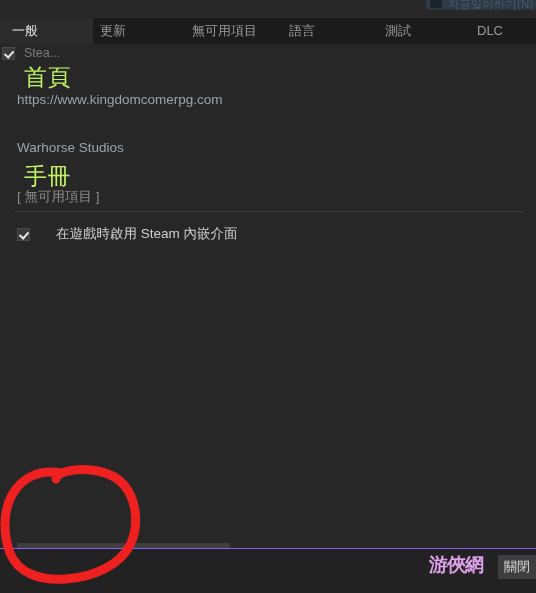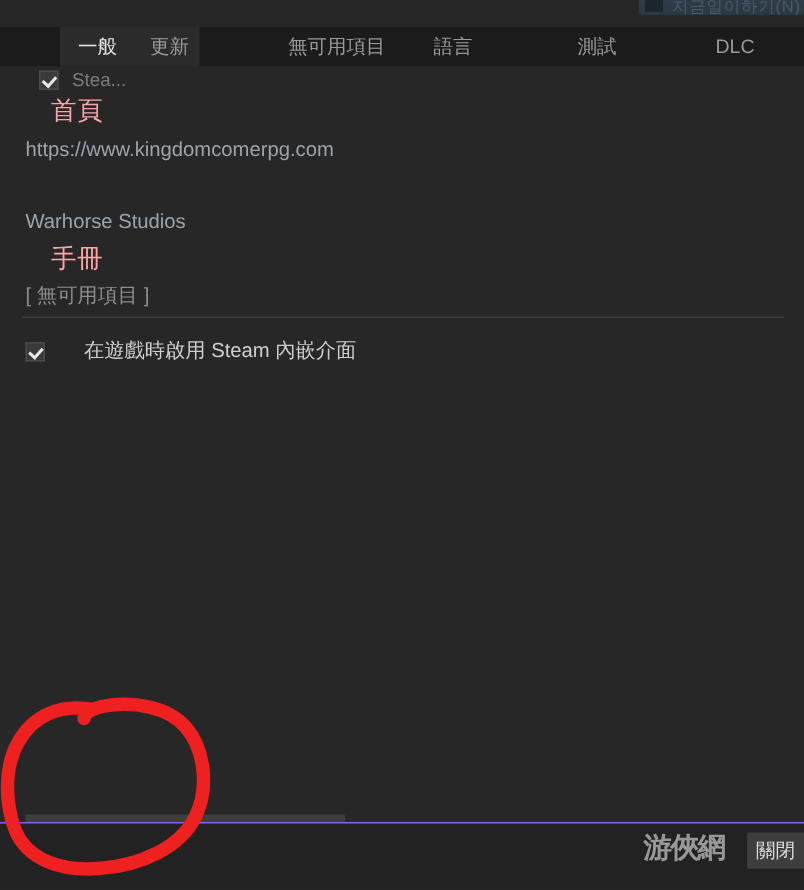--- a/index.html
+++ b/index.html
@@ -64,21 +64,21 @@
     font-size: 13px;
     color: #9a9a9a;
     text-align: left;
     white-space: nowrap;
     cursor: default;
   }
   .tab.active {
     background: #2b2b2b;
     color: #e4e4e4;
   }
-  .tab-0 { left: 0;   width: 93px; padding-left: 12px; box-sizing: border-box; margin-left: 40px; }
+  .tab-0 { left: 0;   width: 93px; padding-left: 12px; box-sizing: border-box; }
   .tab-1 { left: 100px; }
   .tab-2 { left: 192px; }
   .tab-3 { left: 289px; }
   .tab-4 { left: 385px; }
   .tab-5 { left: 477px; }
 
   
   .content {
     position: absolute;
     left: 0; top: 44px;
@@ -86,21 +86,20 @@
     background: #272727;
   }
 
   
   .row-clipped {
     position: absolute;
     left: 0; top: 0;
     height: 18px;
     display: flex;
     align-items: center;
-    margin-left: 24px;
   }
   .chk {
     width: 13px; height: 13px;
     background: #3a3a3a;
     border: 1px solid #4a4a4a;
     box-sizing: border-box;
     position: relative;
     flex: 0 0 auto;
   }
   .chk::after {
@@ -116,23 +115,23 @@
   .row-clipped .clipped-label {
     margin-left: 9px;
     font-size: 12.5px;
     color: #7d7d7d;
     white-space: nowrap;
   }
 
   
   .heading {
     position: absolute;
-    left: 34px;
-    font-size: 17px;
-    color: #fca5a5;
+    left: 24px;
+    font-size: 23px;
+    color: #bef264;
     white-space: nowrap;
     letter-spacing: .5px;
   }
   .link {
     position: absolute;
     left: 17px;
     font-size: 13.5px;
     color: #9aa5ae;
     white-space: nowrap;
     cursor: pointer;
@@ -215,21 +214,21 @@
     cursor: pointer;
     border-radius: 1px;
   }
 
   
   .watermark {
     position: absolute;
     right: 53px; top: 552px;
     font-size: 19px;
     font-weight: bold;
-    color: #a3a3a3;
+    color: #f0abfc;
     letter-spacing: -1px;
     font-family: "DejaVu Sans", sans-serif;
     white-space: nowrap;
     opacity: .92;
   }
 
   
   .annotation {
     position: absolute;
     left: 0; top: 455px;

